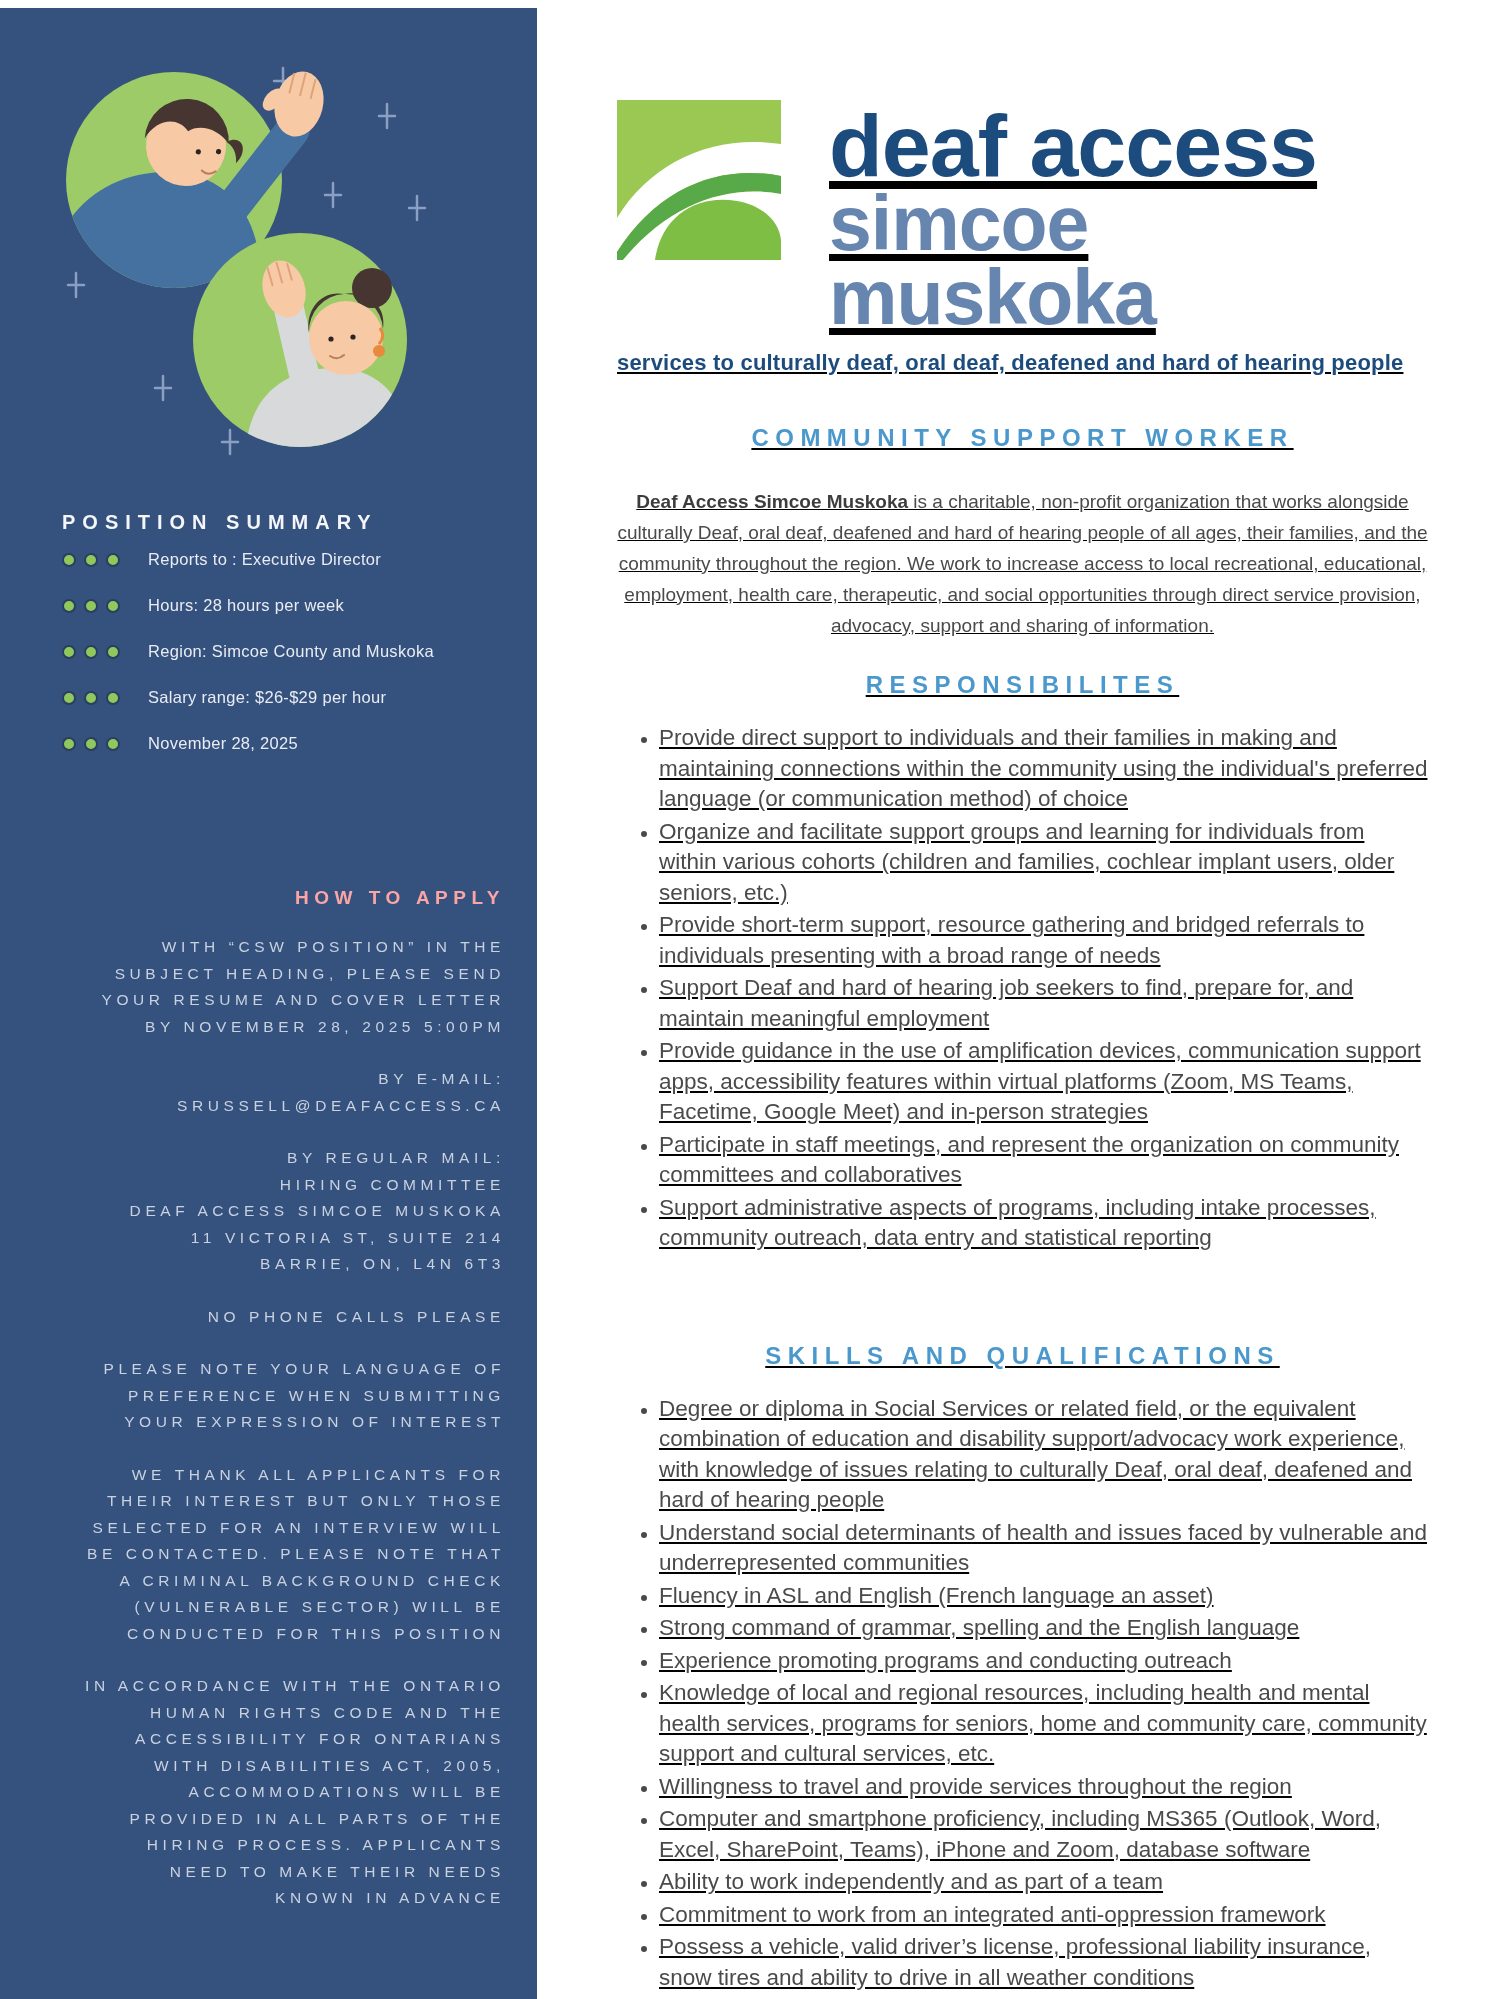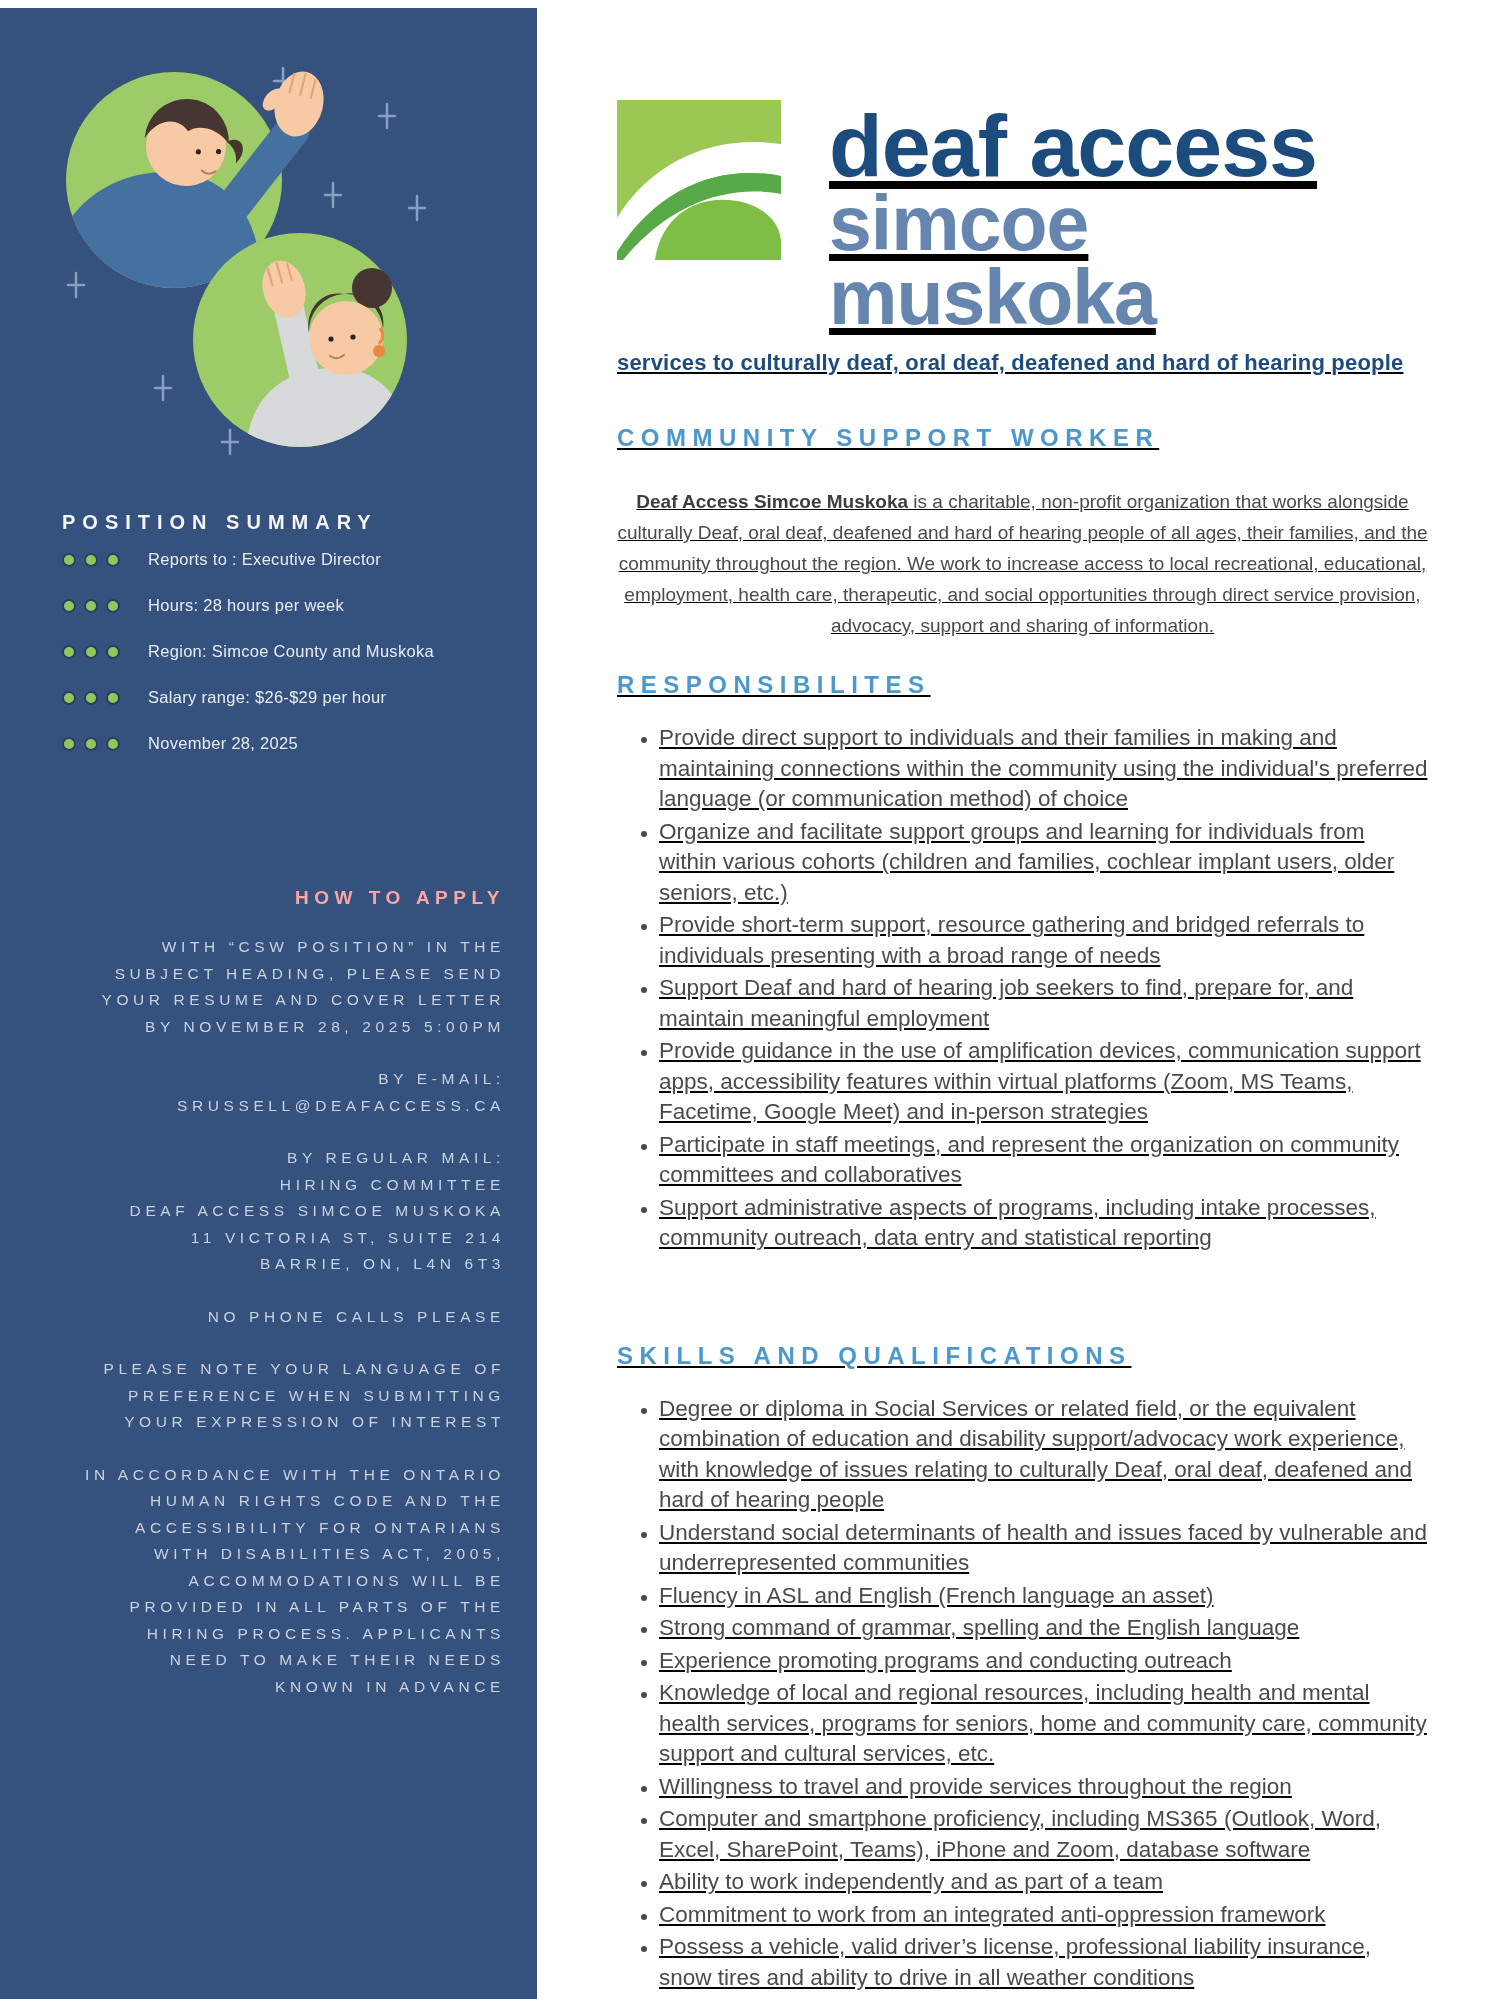--- a/index.html
+++ b/index.html
@@ -32,21 +32,21 @@
   .apply-par{white-space:pre-line;color:var(--sidebar-text,#c9d2df);font-size:15.5px;letter-spacing:4.6px;line-height:26.5px;margin-bottom:26px;}
 
   
   .main{position:absolute;left:537px;top:0;right:0;bottom:0;padding:100px 78px 0 80px;text-decoration:underline;}
   .logo-row{display:flex;align-items:flex-start;}
   .logo-mark{flex:0 0 auto;}
   .logo-text{margin-left:48px;padding-top:6px;}
   .logo-line1{font-weight:bold;font-size:88px;line-height:80px;color:var(--logo-dark-blue,#1c4b7e);letter-spacing:-1px;}
   .logo-line2{font-weight:bold;font-size:77px;line-height:74px;color:var(--logo-light-blue,#6686b0);letter-spacing:-1px;}
   .logo-tagline{margin-top:16px;font-size:22px;font-weight:bold;color:var(--logo-dark-blue,#1c4b7e);letter-spacing:0.2px;}
-  .section-heading{font-size:24px;font-weight:bold;color:var(--heading-blue,#4b98cd);letter-spacing:6.5px;}
+  .section-heading{font-size:24px;font-weight:bold;color:var(--heading-blue,#4b98cd);letter-spacing:6.5px;text-align:center;}
   .job-title{margin-top:48px;}
   .intro{margin-top:34px;font-size:19px;line-height:31px;color:var(--body-text,#4a4a4a);text-align:center;}
   .intro .lead{font-weight:bold;color:#3d3d3d;}
   .resp-heading{margin-top:30px;}
   .skills-heading{margin-top:88px;}
   .body-list{margin-top:24px;padding-left:42px;list-style:disc;}
   .body-list li{font-size:22.5px;line-height:30.5px;color:var(--body-text,#4a4a4a);margin-bottom:2px;}
   .body-list li::marker{color:#4a4a4a;font-size:19px;}
 </style>
 </head>
@@ -189,20 +189,27 @@
 DEAF ACCESS SIMCOE MUSKOKA
 11 VICTORIA ST, SUITE 214
 BARRIE, ON, L4N 6T3</p>
 
           <p class="apply-par">NO PHONE CALLS PLEASE</p>
 
           <p class="apply-par">PLEASE NOTE YOUR LANGUAGE OF
 PREFERENCE WHEN SUBMITTING
 YOUR EXPRESSION OF INTEREST</p>
 
+          <p class="apply-par">WE THANK ALL APPLICANTS FOR
+THEIR INTEREST BUT ONLY THOSE
+SELECTED FOR AN INTERVIEW WILL
+BE CONTACTED. PLEASE NOTE THAT
+A CRIMINAL BACKGROUND CHECK
+(VULNERABLE SECTOR) WILL BE
+CONDUCTED FOR THIS POSITION</p>
 
           <p class="apply-par">IN ACCORDANCE WITH THE ONTARIO
 HUMAN RIGHTS CODE AND THE
 ACCESSIBILITY FOR ONTARIANS
 WITH DISABILITIES ACT, 2005,
 ACCOMMODATIONS WILL BE
 PROVIDED IN ALL PARTS OF THE
 HIRING PROCESS. APPLICANTS
 NEED TO MAKE THEIR NEEDS
 KNOWN IN ADVANCE</p>

